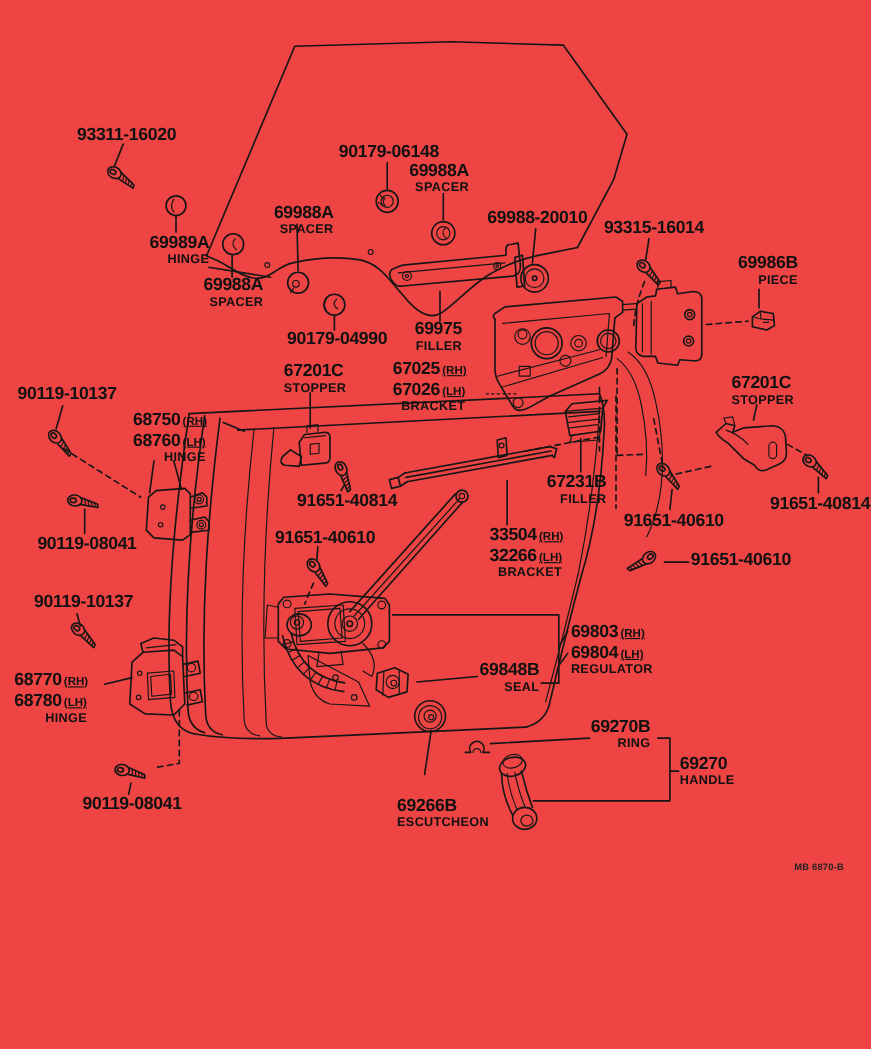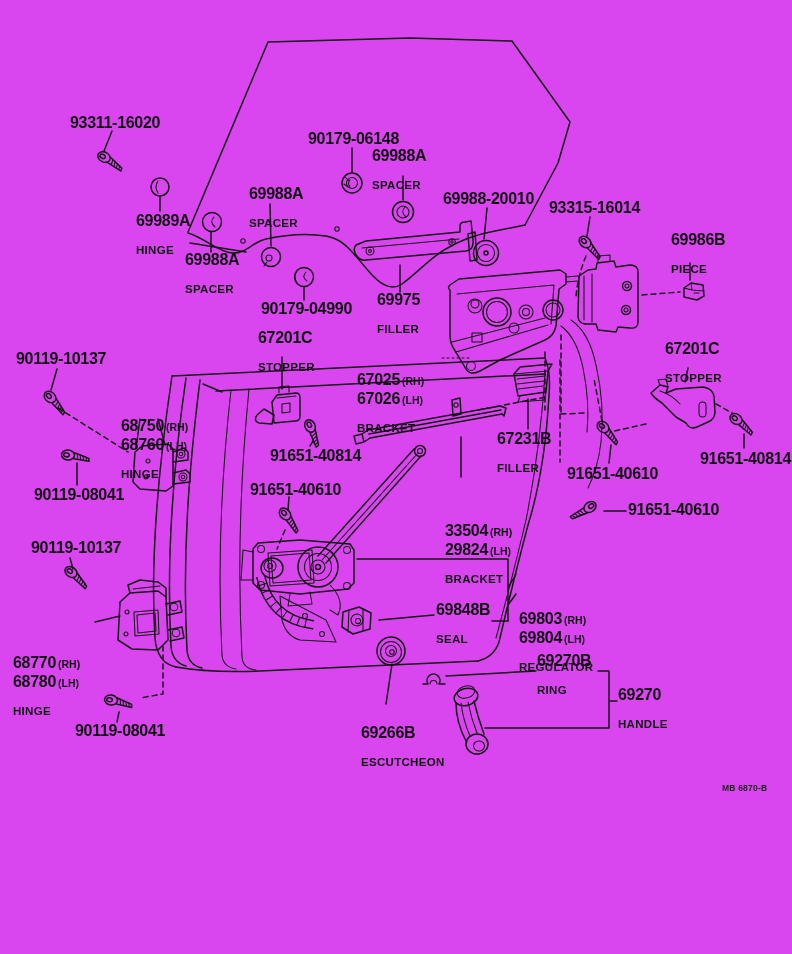--- a/index.html
+++ b/index.html
@@ -1,27 +1,27 @@
 <!DOCTYPE html>
 <html><head>
 <meta charset="utf-8">
 <style>
   html,body{margin:0;padding:0;background:#fff;}
-  #stage{position:relative;width:792px;height:954px;background:#d946ef;overflow:hidden;
+  #stage{position:relative;width:792px;height:954px;background:#ef4444;overflow:hidden;
          font-family:"Liberation Sans",sans-serif;}
   #art{position:absolute;left:0;top:0;}
   #art *{fill:none;stroke:#161616;stroke-width:1.5;stroke-linecap:round;stroke-linejoin:round;}
   #art .thin{stroke-width:1.05;}
   #art .dash{stroke-width:1.05;stroke-dasharray:5 4;}
   #art .dot{stroke-width:1.05;stroke-dasharray:2 3;}
   .lbl{position:absolute;color:#111;white-space:nowrap;line-height:1;}
-  .row{display:flex;align-items:baseline;margin-top:44px;}
+  .row{display:flex;align-items:baseline;}
   .code{font:700 16px/1 "Liberation Sans",sans-serif;letter-spacing:-0.3px;}
-  .sfx{font:700 10.5px/1 "Liberation Sans",sans-serif;margin-left:2px;}
-  .pname{font:700 11.5px/1 "Liberation Sans",sans-serif;margin-top:16px;letter-spacing:0.3px;}
+  .sfx{font:700 10.5px/1 "Liberation Sans",sans-serif;margin-left:2px;text-decoration:underline;}
+  .pname{font:700 11.5px/1 "Liberation Sans",sans-serif;margin-top:2px;letter-spacing:0.3px;text-align:right;}
   .figcode{position:absolute;font:700 8.5px/1 "Liberation Sans",sans-serif;color:#222;letter-spacing:0.2px;}
 </style>
 </head>
 <body>
 
 <div id="stage">
 
 <svg id="art" width="792" height="954" viewBox="0 0 792 954">
   <defs>
     <g id="scr">
@@ -369,21 +369,21 @@
 <div class="lbl" style="left:250px;top:482px"><span class="code">91651-40610</span></div>
 <div class="lbl" style="left:497px;top:431px"><span class="code">67231B</span><div class="pname">FILLER</div></div>
 <div class="lbl" style="left:445px;top:479px">
       <div class="row">
         <span class="code">33504</span>
         <span class="sfx">(RH)</span>
       </div>
     </div>
 <div class="lbl" style="left:445px;top:498px">
       <div class="row">
-        <span class="code">29824</span>
+        <span class="code">32266</span>
         <span class="sfx">(LH)</span>
       </div>
       <div class="pname">BRACKET</div>
     </div>
 <div class="lbl" style="left:567px;top:466px"><span class="code">91651-40610</span></div>
 <div class="lbl" style="left:665px;top:341px"><span class="code">67201C</span><div class="pname">STOPPER</div></div>
 <div class="lbl" style="left:700px;top:451px"><span class="code">91651-40814</span></div>
 <div class="lbl" style="left:628px;top:502px"><span class="code">91651-40610</span></div>
 <div class="lbl" style="left:31px;top:540px"><span class="code">90119-10137</span></div>
 <div class="lbl" style="left:13px;top:611px">

